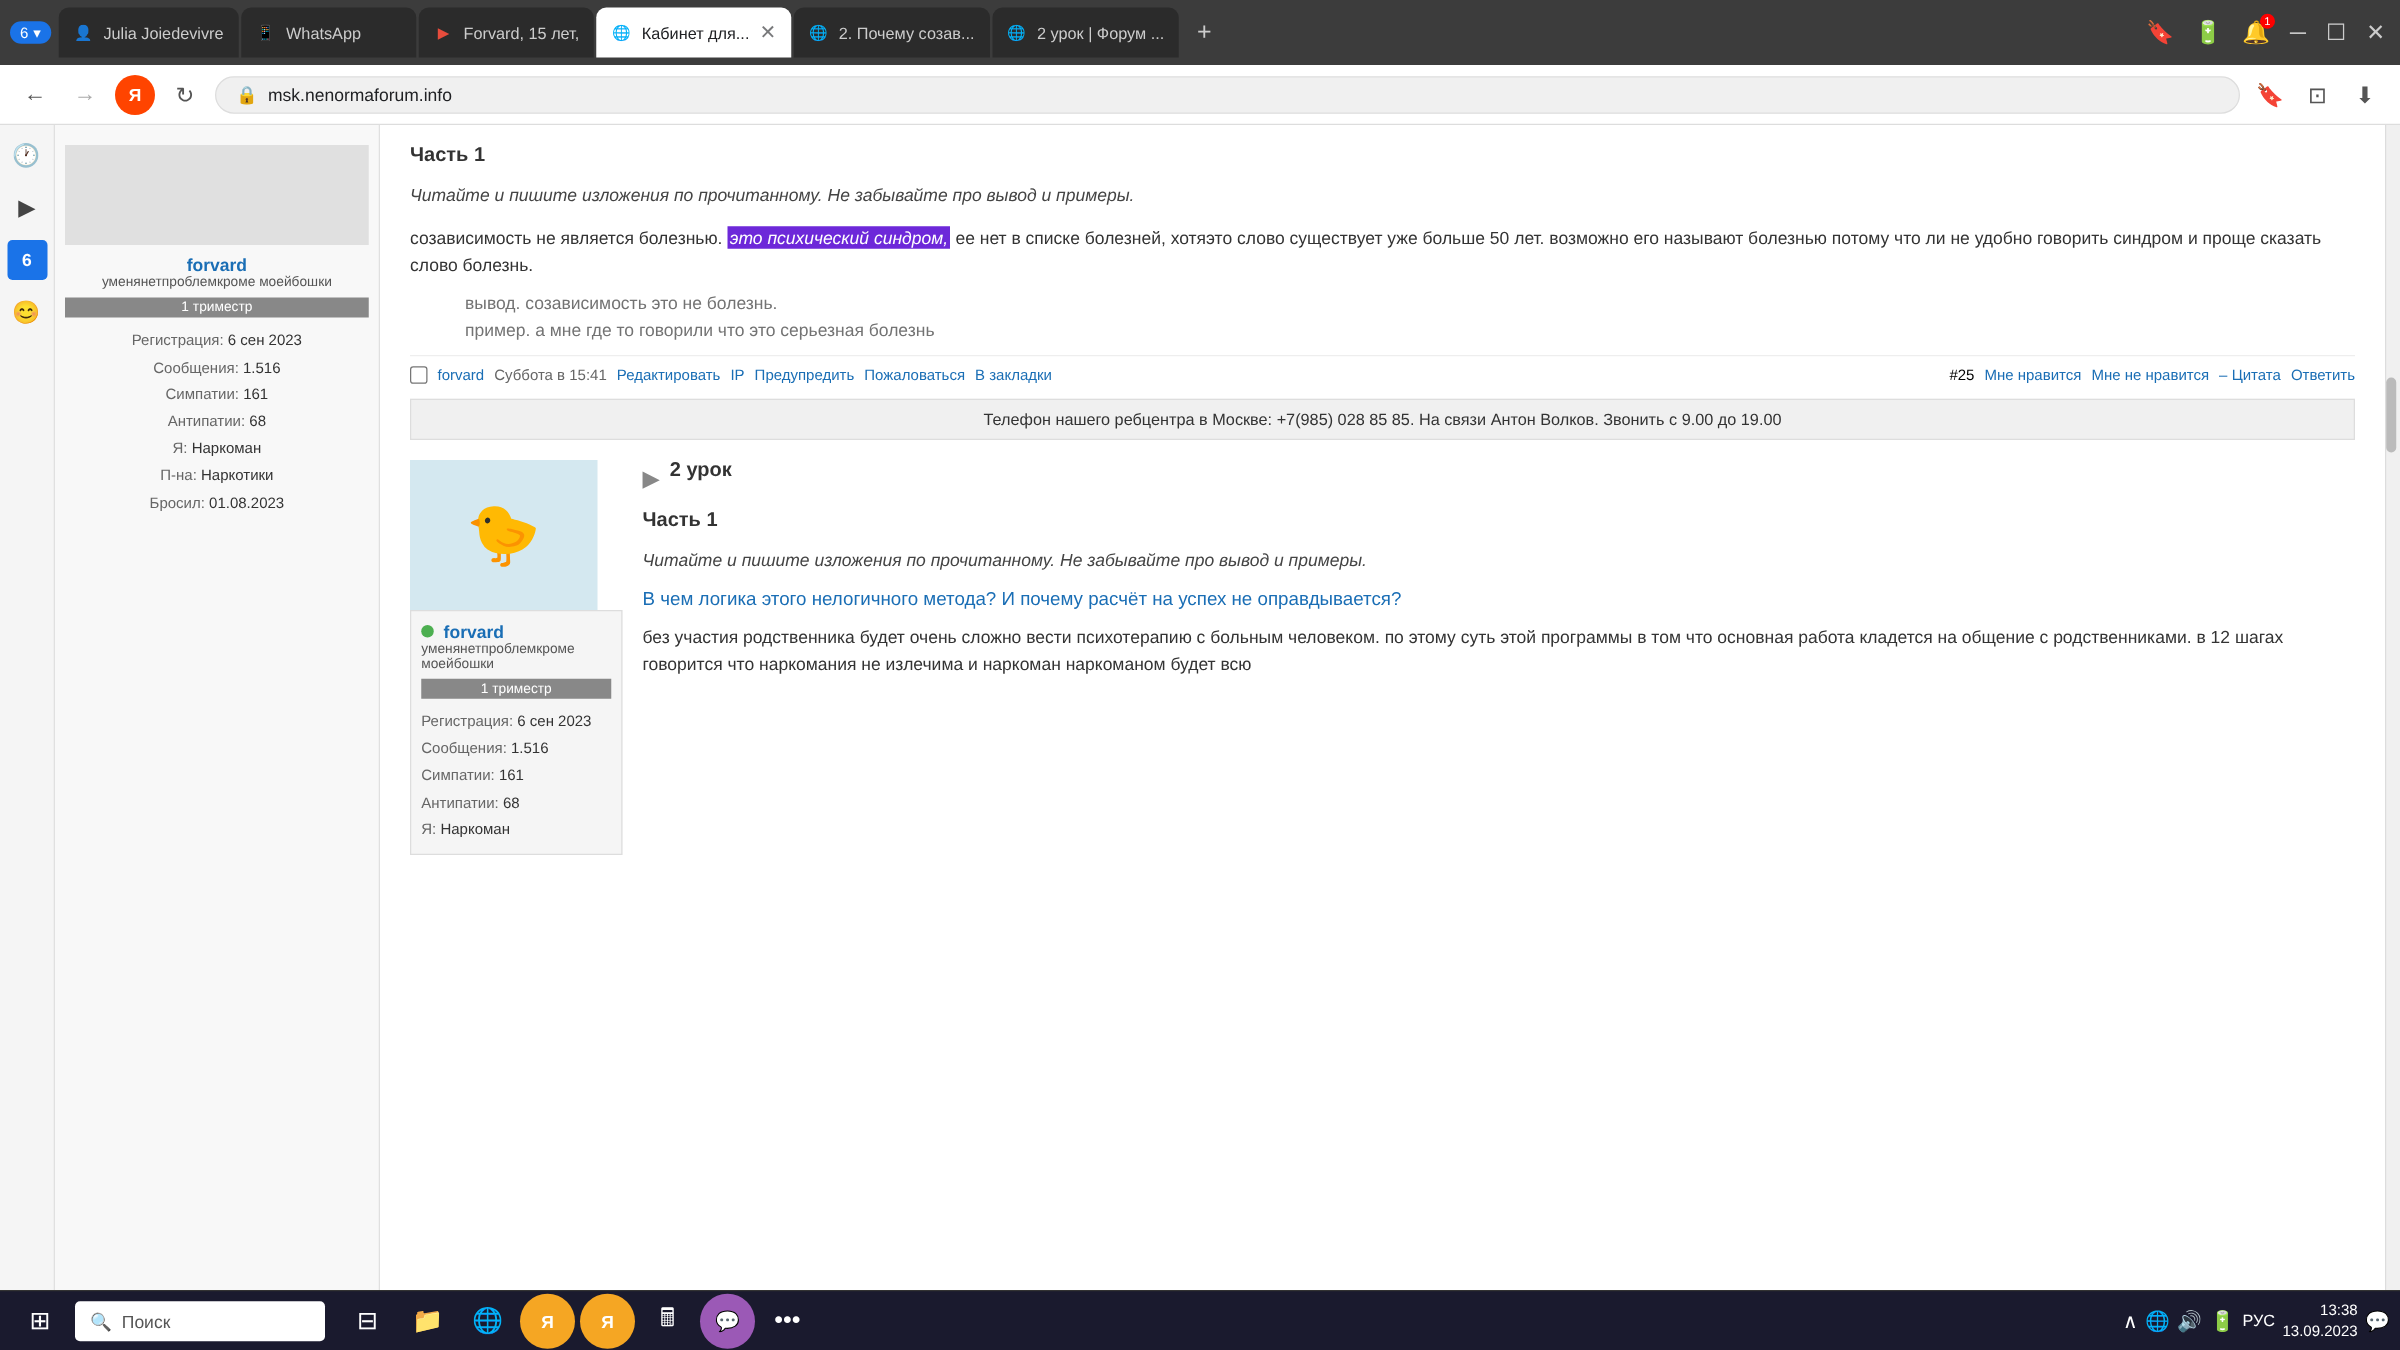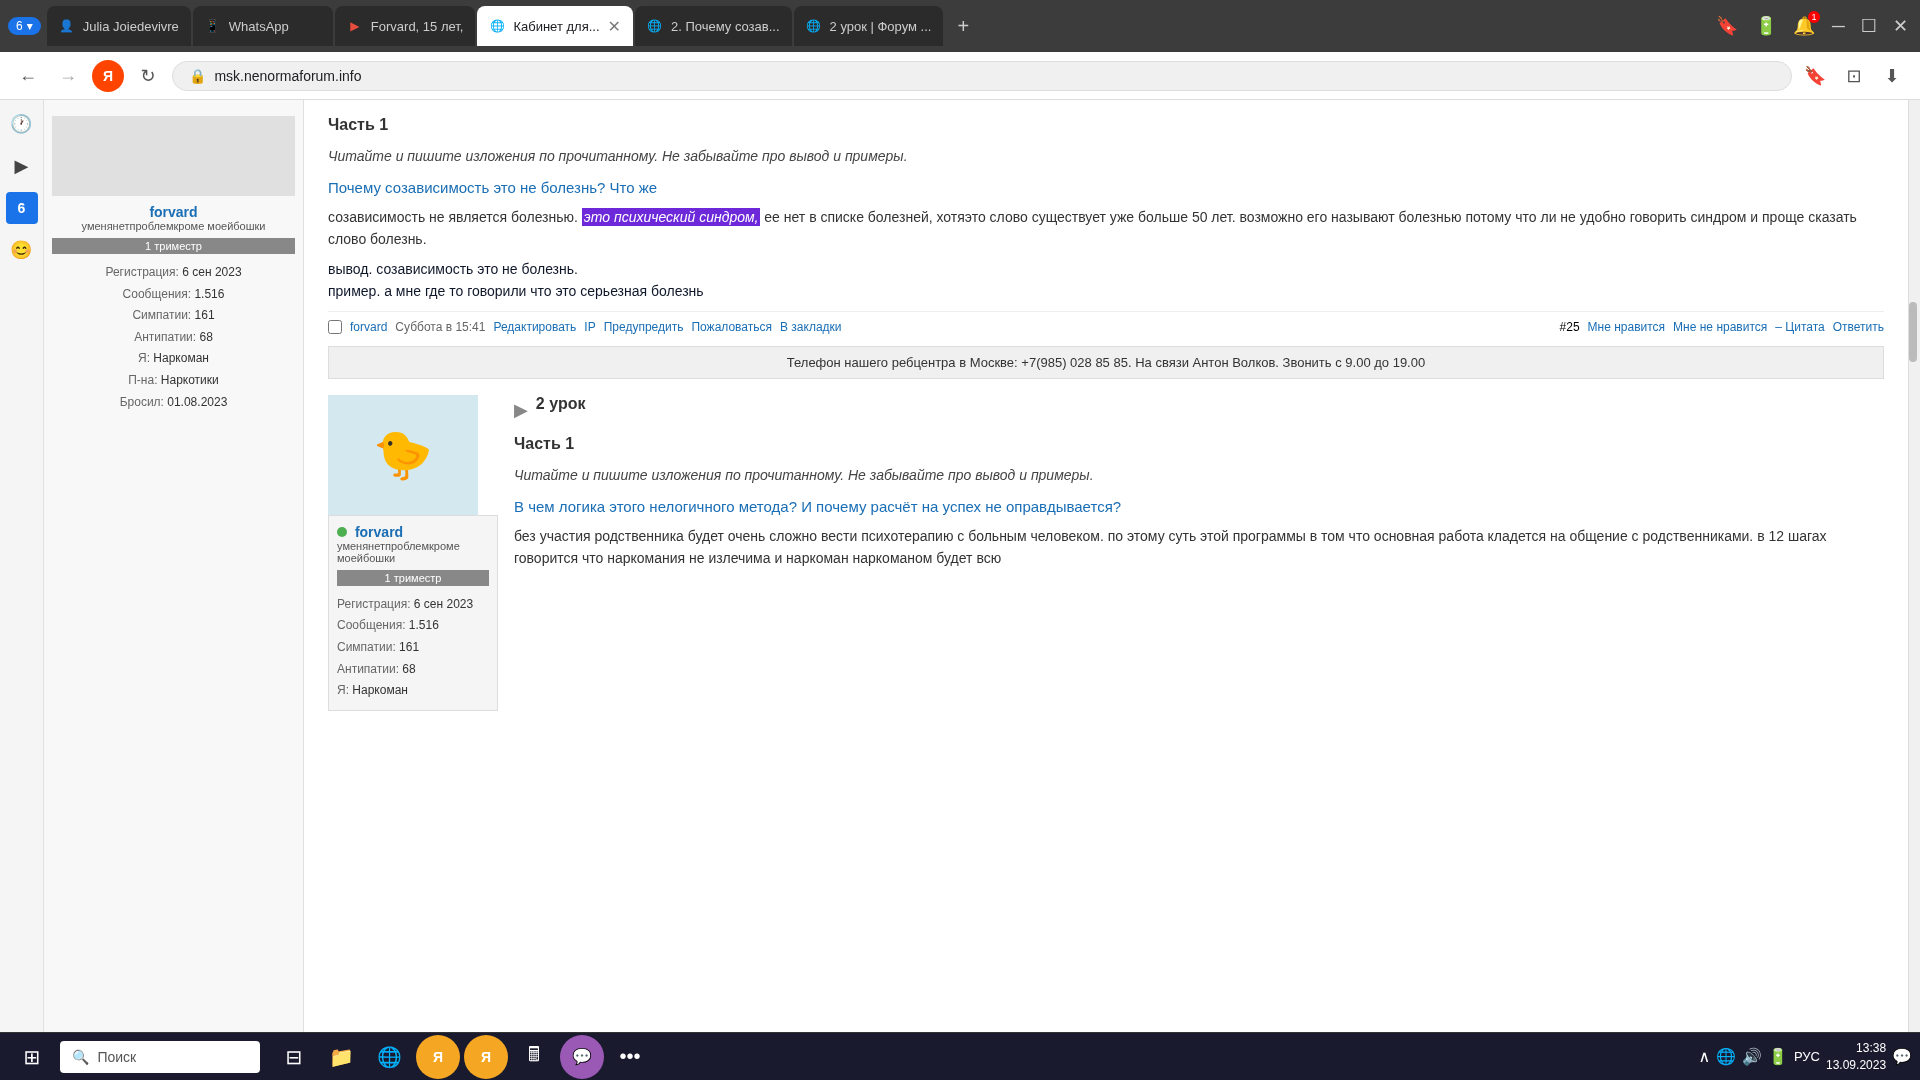--- a/index.html
+++ b/index.html
@@ -44,21 +44,21 @@
     .user-stats .label { color: #666; }
 
     
     .post-row { display: flex; gap: 16px; margin-bottom: 24px; }
     .post-content { flex: 1; }
     .post-section-title { font-size: 16px; font-weight: bold; color: #333; margin-bottom: 12px; }
     .post-italic { font-style: italic; color: #444; margin-bottom: 12px; line-height: 1.5; }
     .post-link { color: #1a6eb5; text-decoration: none; font-size: 15px; }
     .post-text { color: #333; line-height: 1.6; margin-bottom: 10px; }
     .post-text-highlighted { background: #6d28d9; color: white; padding: 1px 2px; font-style: italic; }
-    .post-conclusion { color: #0f172a; margin-bottom: 6px; }
+    .post-conclusion { color: #737373; margin-bottom: 6px; margin-left: 44px; }
     .post-footer { display: flex; align-items: center; gap: 8px; font-size: 12px; color: #666; border-top: 1px solid #eee; padding-top: 8px; margin-top: 12px; }
     .post-footer-link { color: #1a6eb5; cursor: pointer; text-decoration: none; }
     .post-number { color: #000000; margin-left: auto; }
     .post-action-link { color: #1a6eb5; cursor: pointer; font-size: 12px; }
     .phone-bar { background: #f0f0f0; border: 1px solid #ddd; text-align: center; padding: 8px; font-size: 13px; color: #333; margin-bottom: 16px; }
 
     
     .context-menu { position: absolute; top: 240px; left: 640px; background: white; border: 1px solid #ccc; border-radius: 6px; box-shadow: 0 4px 16px rgba(0,0,0,0.2); z-index: 1000; display: flex; flex-direction: column; overflow: hidden; min-width: 220px; }
     .context-menu-row { display: flex; align-items: center; gap: 4px; }
     .context-menu-btn { padding: 10px 20px; cursor: pointer; font-size: 14px; color: #333; white-space: nowrap; flex: 1; }
@@ -187,23 +187,20 @@
           </div>
         </div>
       </div>
     </div>
 
     <div class="main-content">
 
       <div style="margin-bottom: 12px;">
         <div class="post-section-title">Часть 1</div>
         <div class="post-italic">Читайте и пишите изложения по прочитанному. Не забывайте про вывод и примеры.</div>
-        <div style="margin-bottom:10px;">
-          <a class="post-link">Почему созависимость это не болезнь? Что же</a>
-        </div>
         <div class="post-text">
           <span>созависимость не является болезнью.</span> <span class="post-text-highlighted">это психический синдром,</span> <span>ее нет в списке болезней, хотяэто слово существует уже больше 50 лет. возможно его называют болезнью потому что ли не удобно говорить синдром и проще сказать слово болезнь.</span>
         </div>
         <div class="post-conclusion">
           <span>вывод.</span> <span>созависимость это не болезнь.</span>
         </div>
         <div class="post-conclusion">
           <span>пример.</span> <span>а мне где то говорили что это серьезная болезнь</span>
         </div>
 

